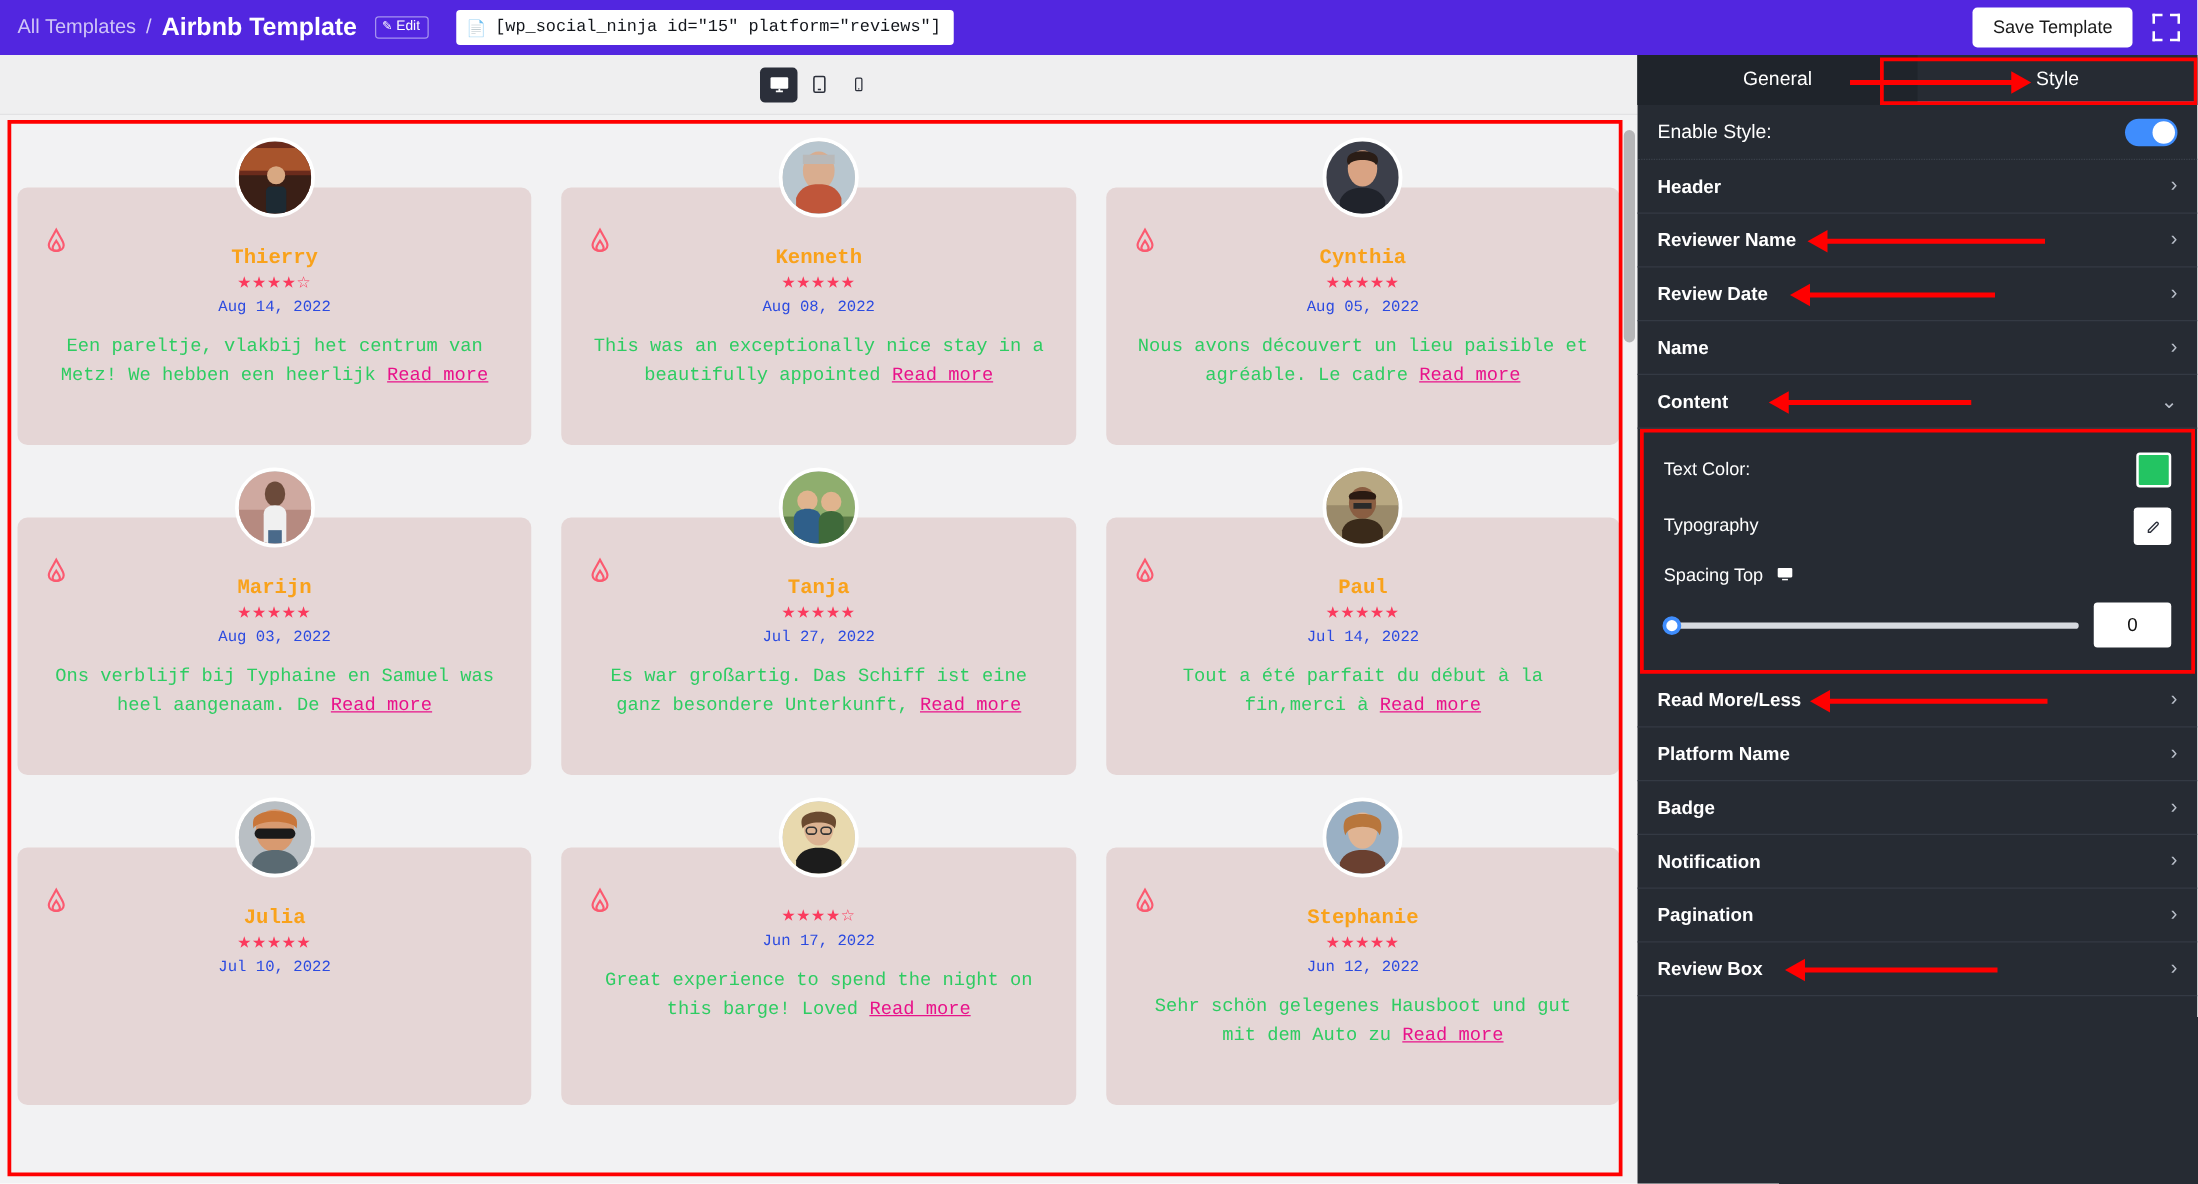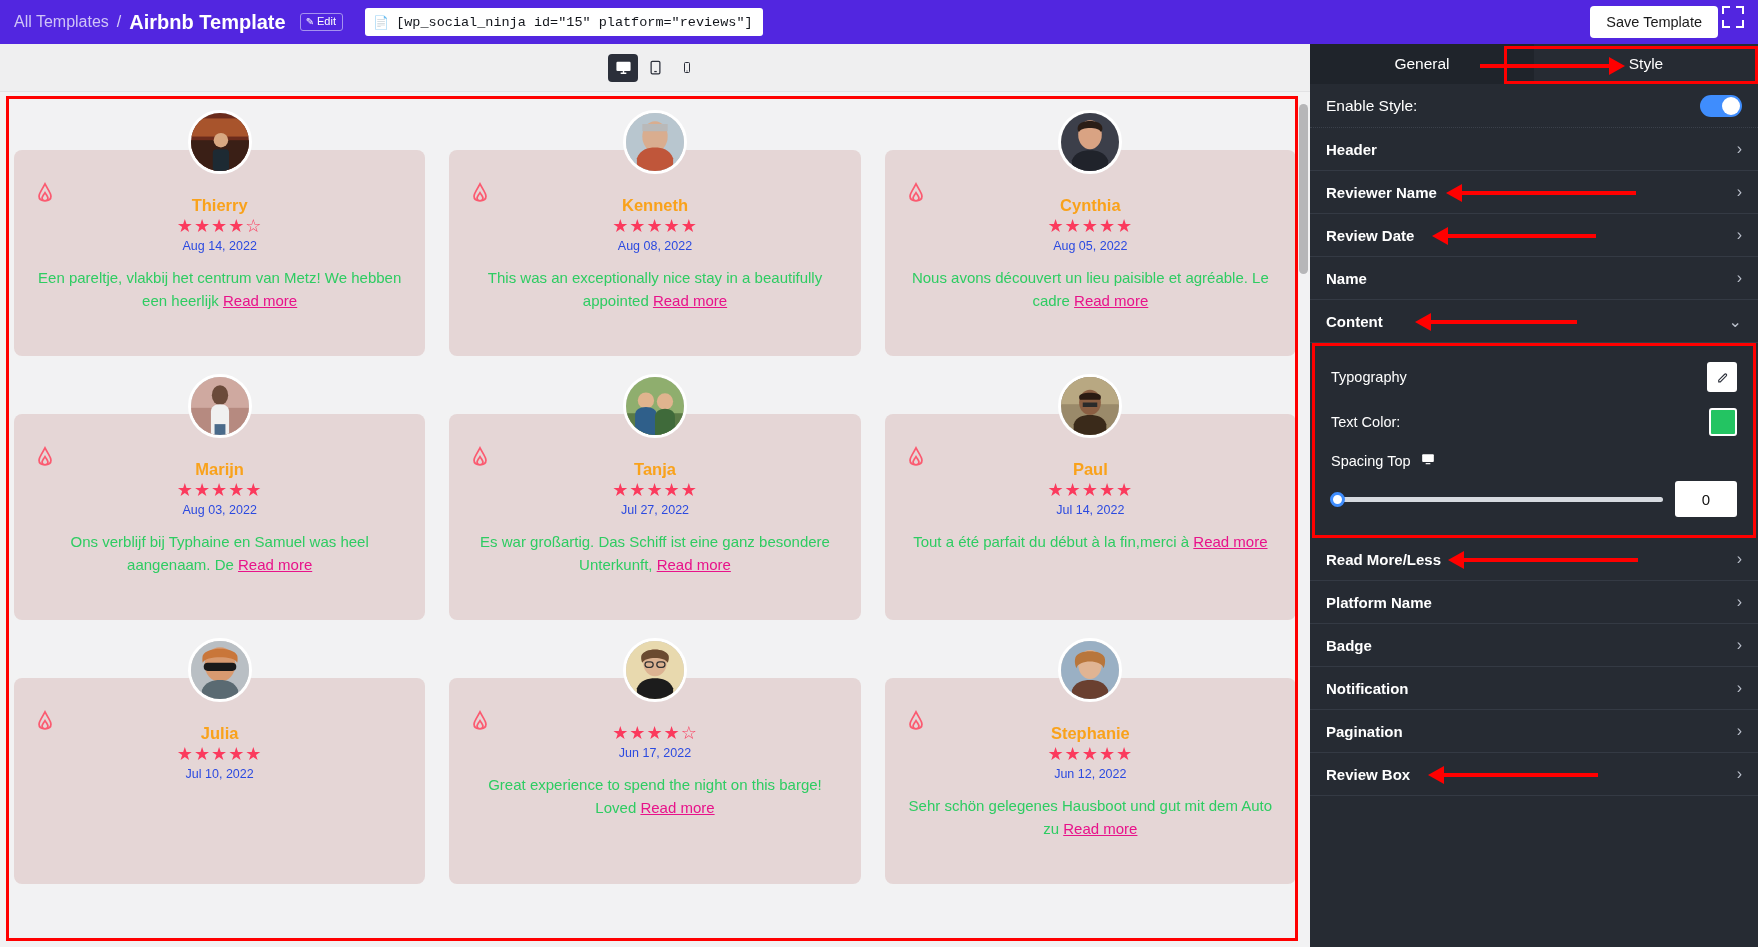--- a/index.html
+++ b/index.html
@@ -43,21 +43,21 @@
     padding: 0 10px 0 8px;
     gap: 7px;
   }
   .shortcode .doc-ico { font-size: 13px; color: #333; }
   .shortcode .code {
     font-family: "Liberation Mono", monospace;
     font-size: 13.5px; color: #13161c; white-space: nowrap;
   }
 
   .topbar-right {
-    margin-left: auto; display: flex; gap: 4px;
+    margin-left: auto; display: flex; align-items: center; gap: 16px;
   }
   .save-btn {
     background: #ffffff; color: #1a1a1a;
     border: none; border-radius: 4px;
     font-size: 14.5px; font-family: "Liberation Sans", sans-serif;
     padding: 8px 16px; cursor: pointer;
   }
   .expand-ico { width: 22px; height: 22px; position: relative; cursor: pointer; }
   .expand-ico i {
     position: absolute; width: 8px; height: 8px; border: 2.5px solid #fff;
@@ -117,20 +117,21 @@
     row-gap: 18px;
   }
 
   .card-wrap { position: relative; padding-top: 40px; }
   .card {
     background: #e5d6d6;
     border-radius: 8px;
     padding: 46px 22px 26px 22px;
     position: relative;
     min-height: 206px;
+    font-family: Liberation Mono, monospace;
   }
   .avatar {
     position: absolute;
     left: 50%; transform: translateX(-50%);
     top: 0;
     width: 64px; height: 64px;
     border-radius: 50%;
     border: 3px solid #ffffff;
     overflow: hidden;
     z-index: 5;
@@ -615,31 +616,31 @@
       <span>Content</span>
       <span class="chev">⌄</span>
       <div class="arrow left" style="left:105px; top:22px; width:162px;">
         <span class="head"></span>
           <span class="shaft"></span>
       </div>
     </div>
 
     <div class="content-body">
       <div class="ctrl-row">
+        <span>Text Color:</span>
+        <span class="swatch"></span>
+      </div>
+
+      <div class="ctrl-row">
         <span>Typography</span>
         <span class="typo-btn">
           <svg width="13" height="13" viewBox="0 0 24 24" fill="none" stroke="#2b2f3a" stroke-width="2">
             <path d="M4 20h4l11-11a2.1 2.1 0 0 0-3-3L5 17v3z"></path>
           </svg>
         </span>
-      </div>
-
-      <div class="ctrl-row">
-        <span>Text Color:</span>
-        <span class="swatch"></span>
       </div>
 
       <div class="spacing-label">
         <span>Spacing Top</span>
         <span>
           <svg width="14" height="14" viewBox="0 0 24 24" fill="#ffffff">
             <rect x="2" y="4" width="20" height="13" rx="1.5"></rect>
             <rect x="8" y="19" width="8" height="2"></rect>
           </svg>
         </span>

